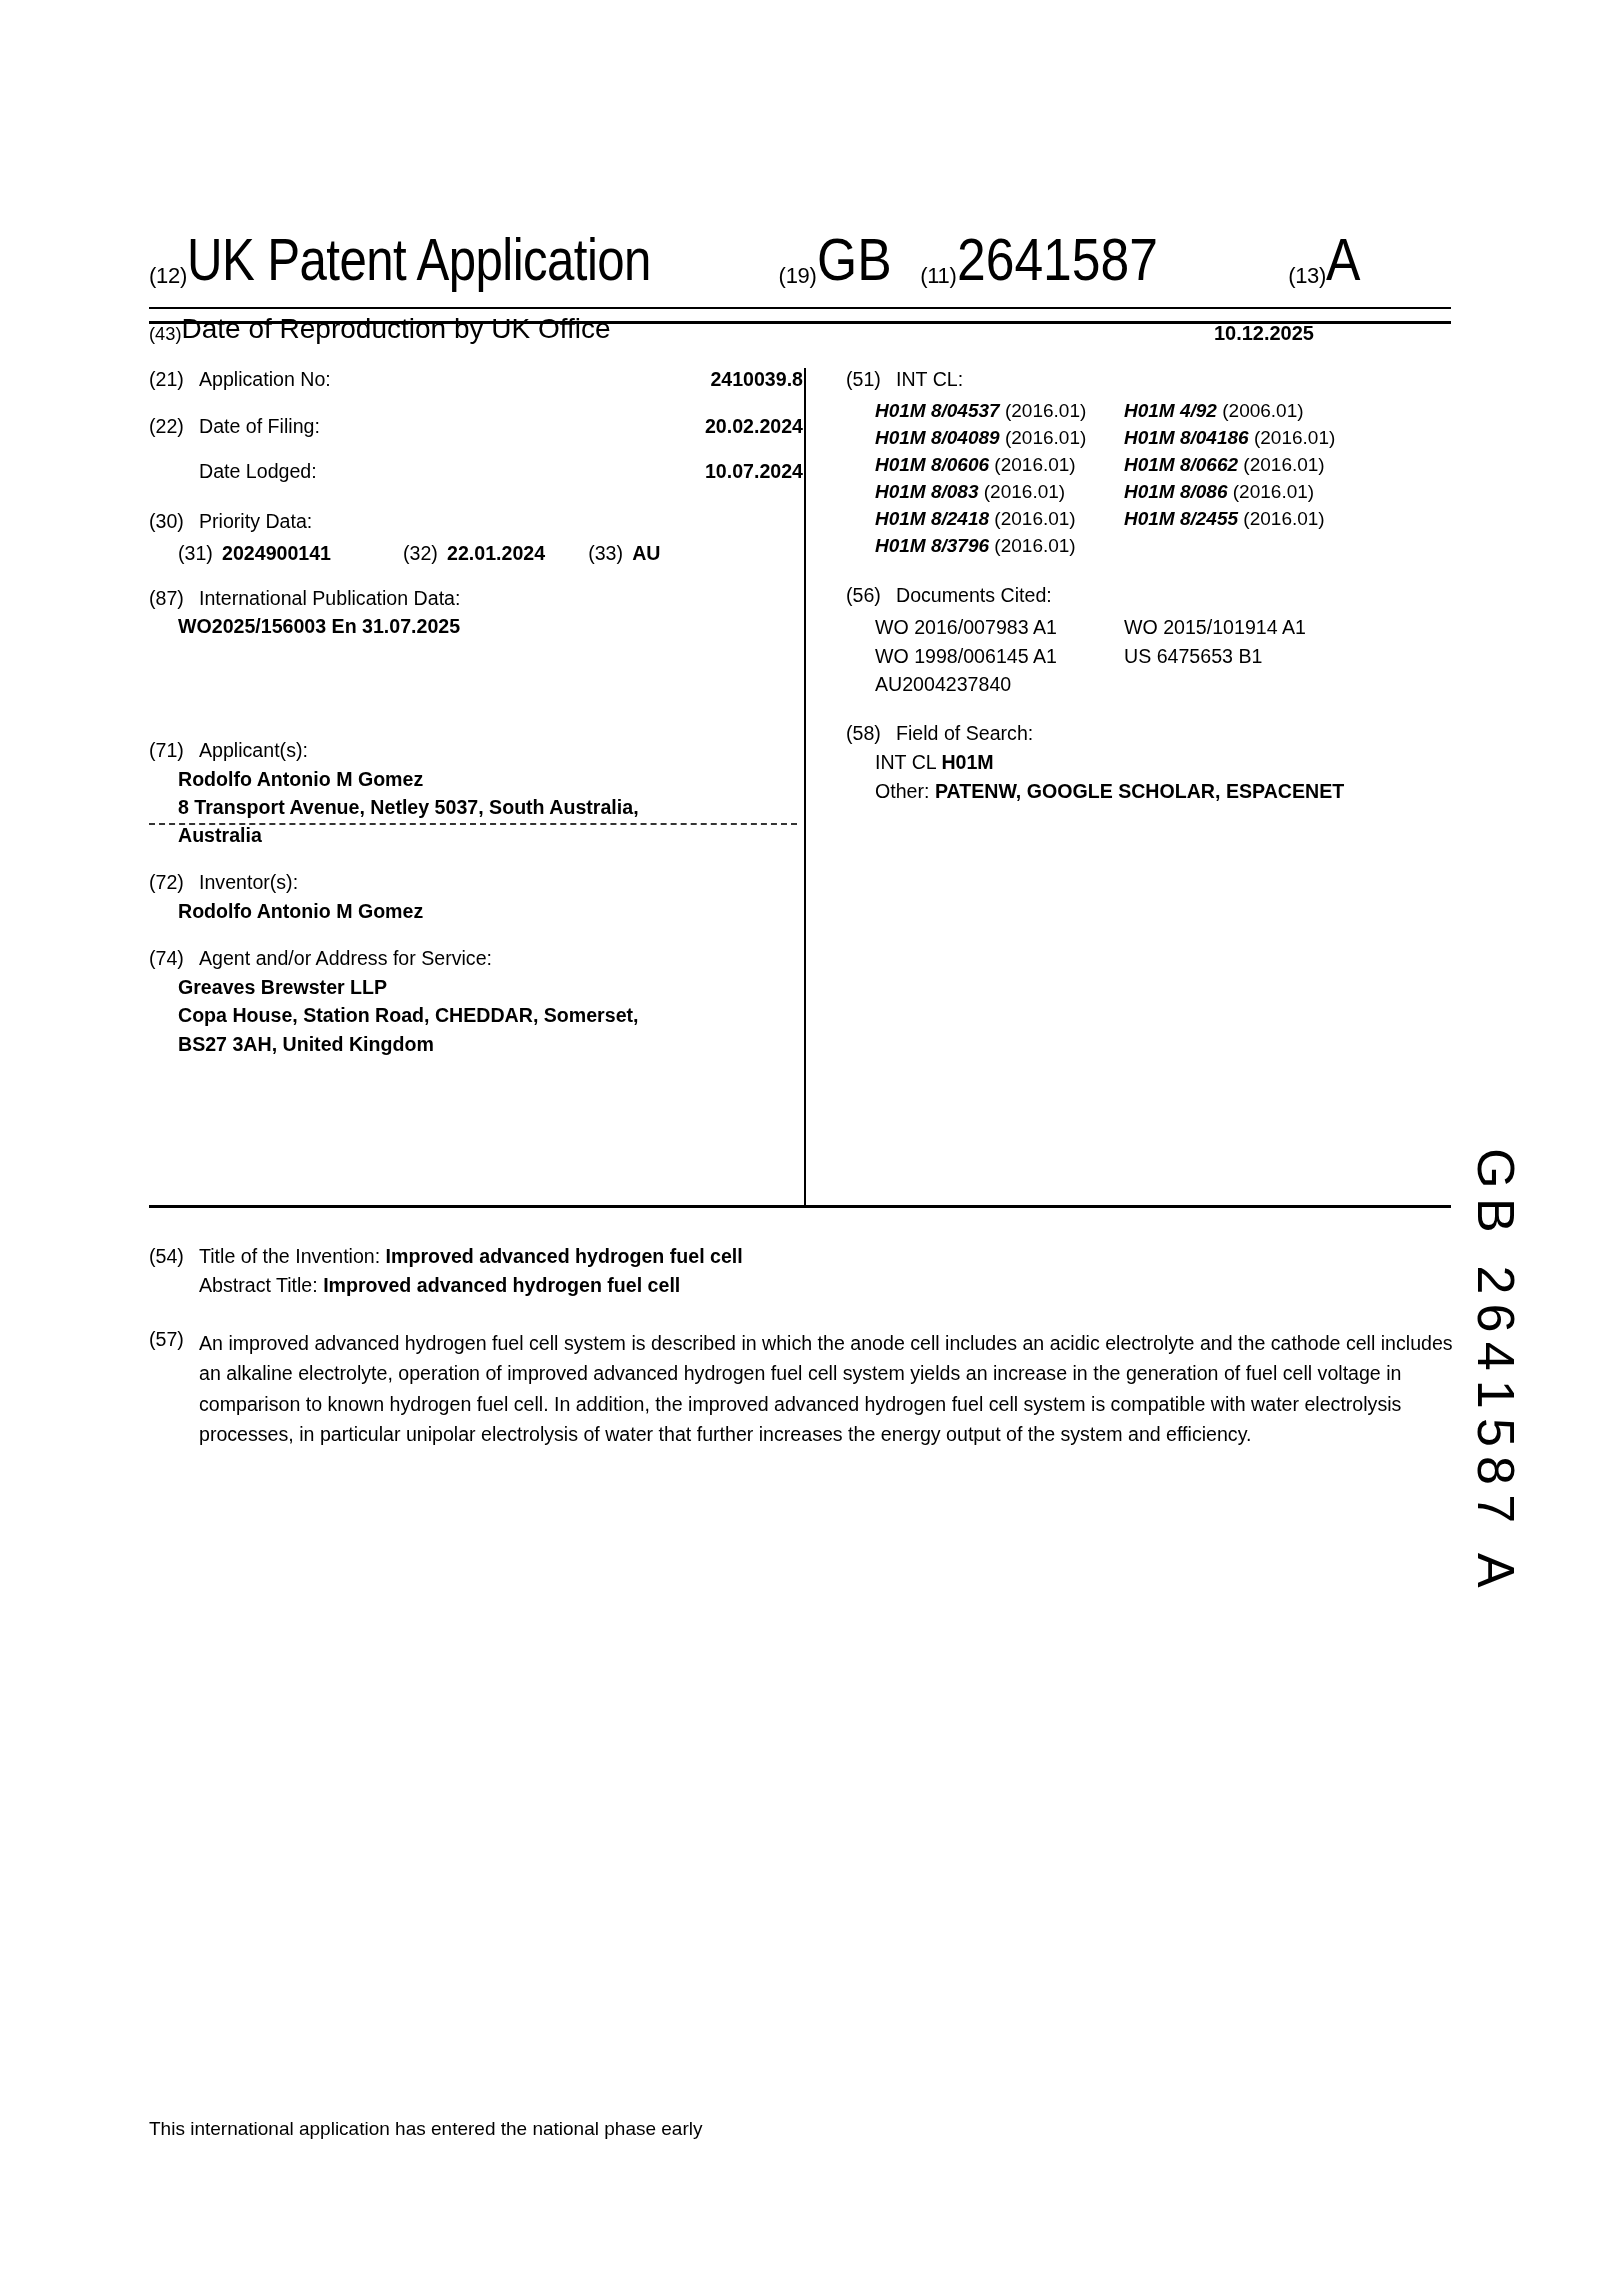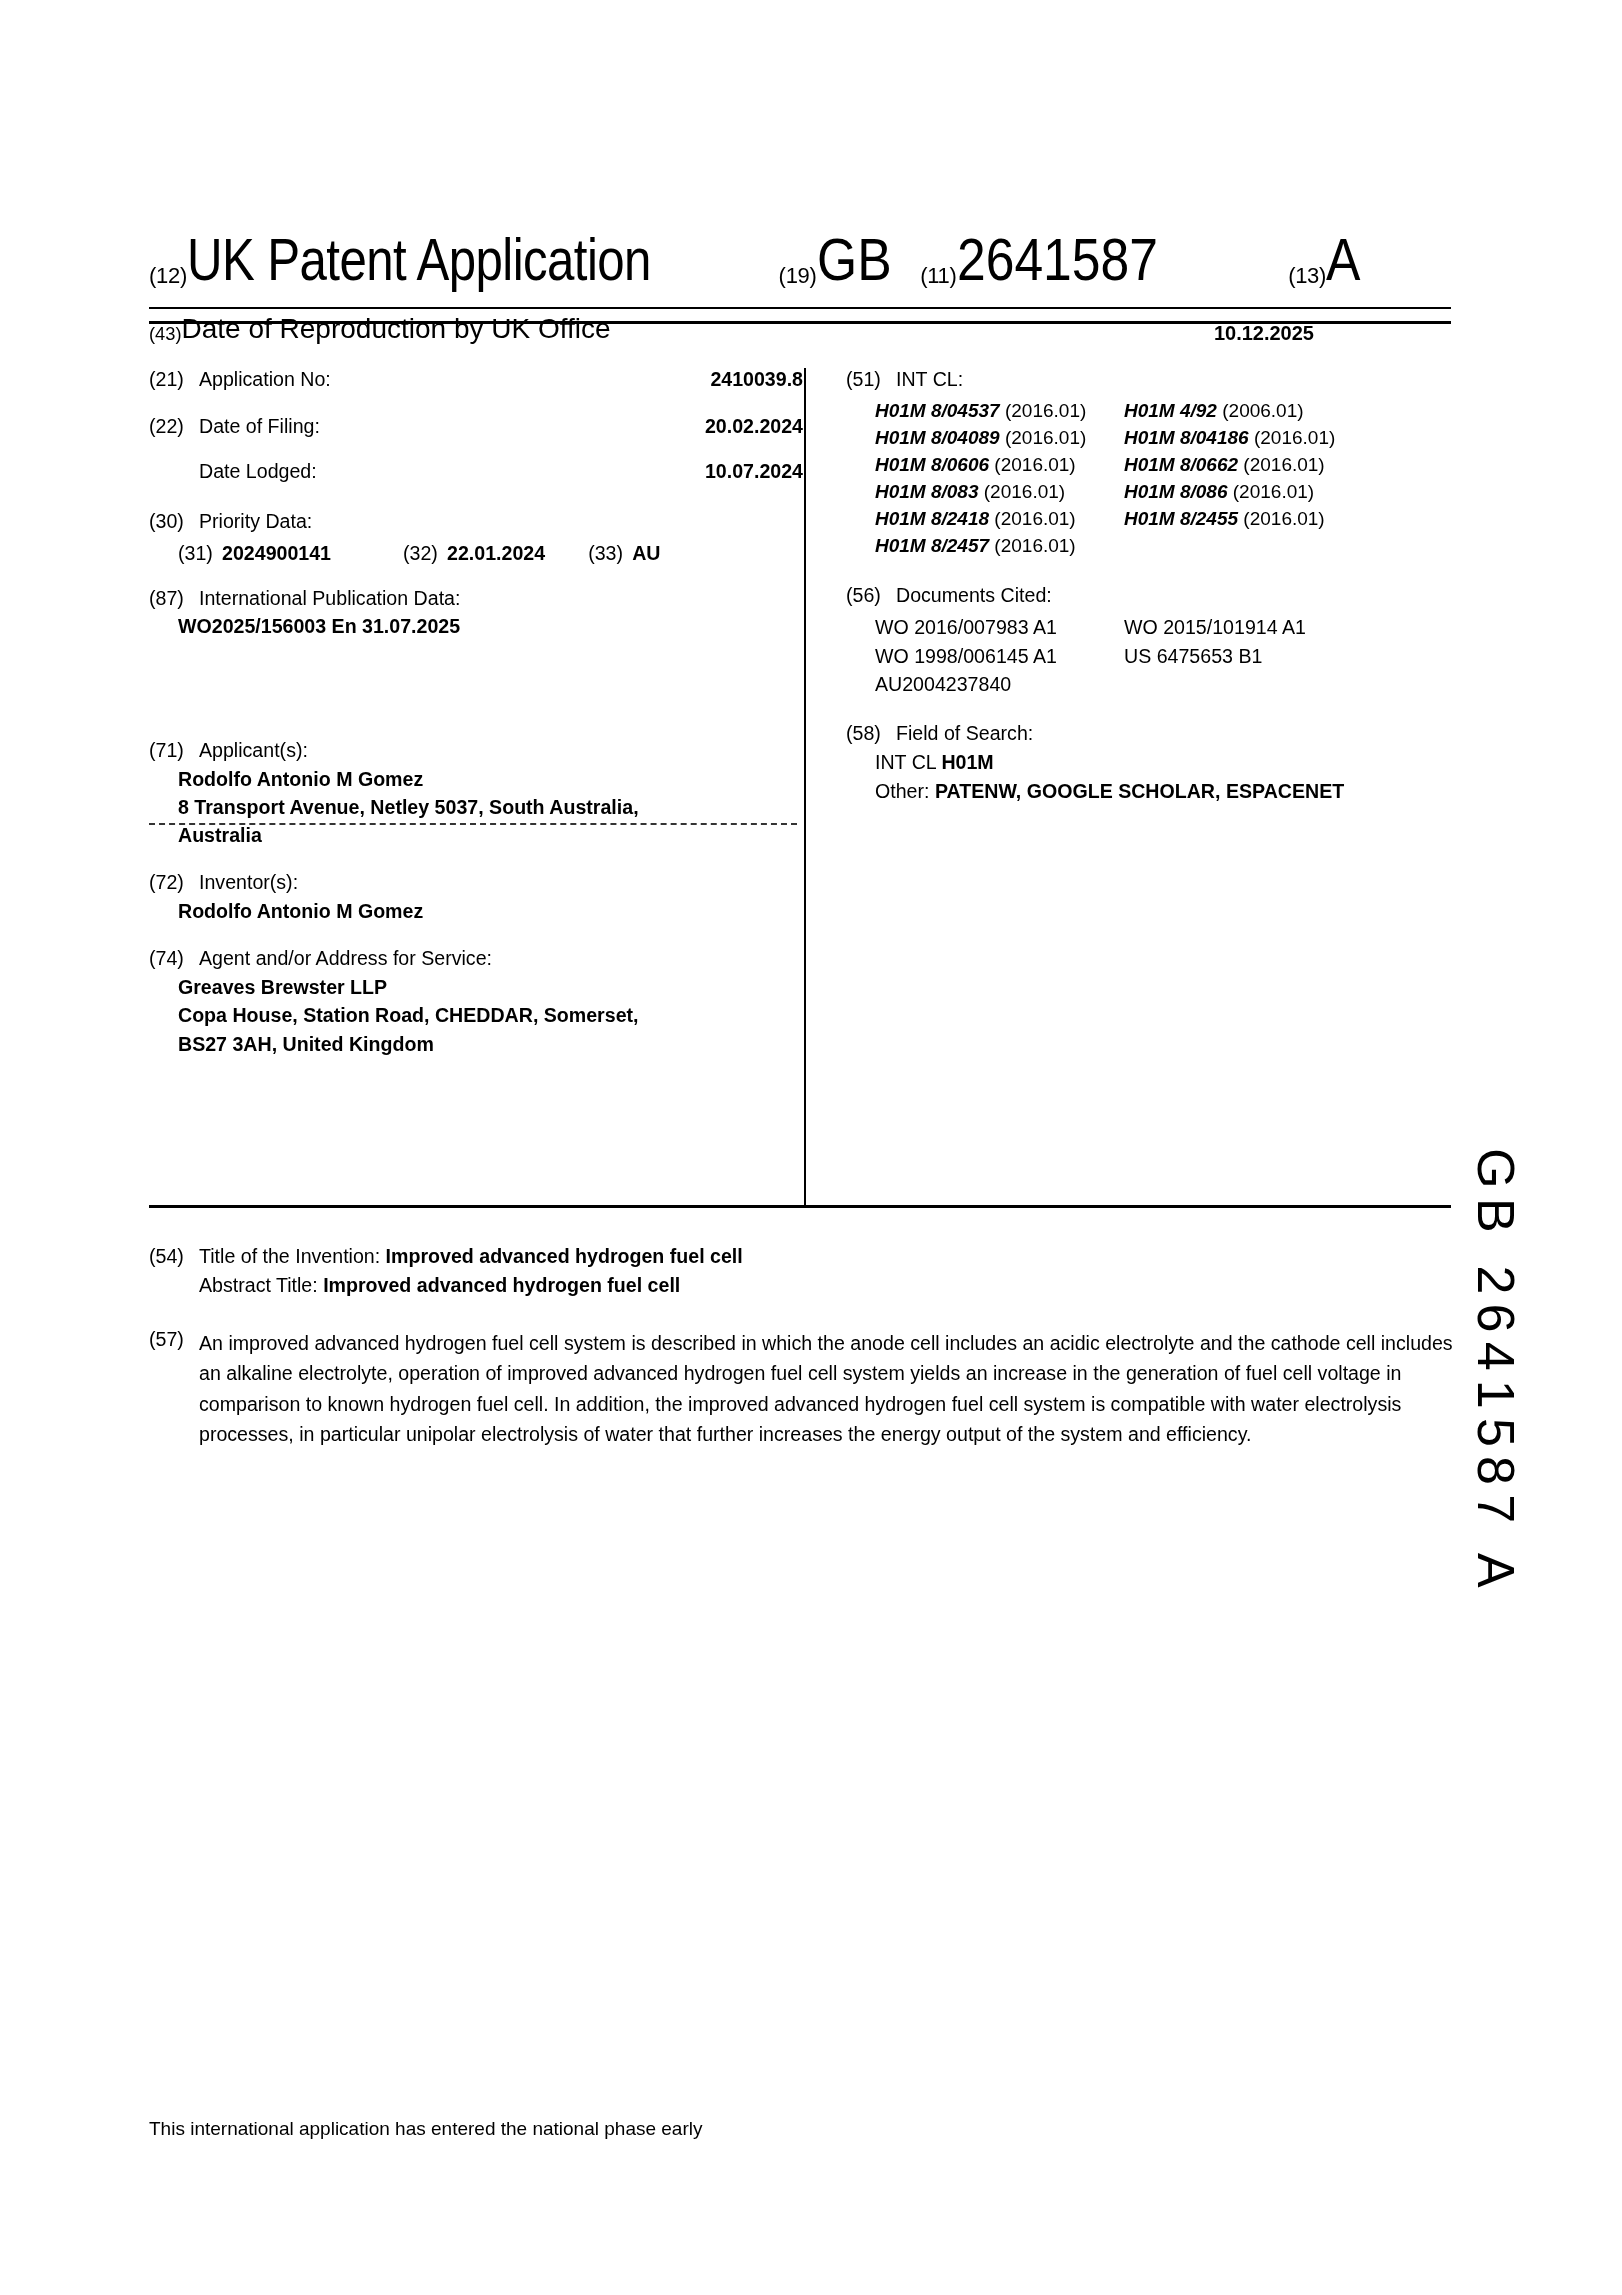--- a/index.html
+++ b/index.html
@@ -428,21 +428,21 @@
           </div>
           <div class="ipc-row">
             <span class="ipc-cell"><span class="ipc-code">H01M 8/083</span> <span class="ipc-date">(2016.01)</span></span>
             <span class="ipc-cell"><span class="ipc-code">H01M 8/086</span> <span class="ipc-date">(2016.01)</span></span>
           </div>
           <div class="ipc-row">
             <span class="ipc-cell"><span class="ipc-code">H01M 8/2418</span> <span class="ipc-date">(2016.01)</span></span>
             <span class="ipc-cell"><span class="ipc-code">H01M 8/2455</span> <span class="ipc-date">(2016.01)</span></span>
           </div>
           <div class="ipc-row">
-            <span class="ipc-cell"><span class="ipc-code">H01M 8/2457</span> <span class="ipc-date">(2016.01)</span></span>
+            <span class="ipc-cell"><span class="ipc-code">H01M 8/3796</span> <span class="ipc-date">(2016.01)</span></span>
             <span class="ipc-cell"><span class="ipc-code"></span> <span class="ipc-date"></span></span>
           </div>
         </div>
       </div>
 
       <div class="entry" style="margin-bottom:22px; display:block">
         <div style="display:flex">
           <span class="tag">(56)</span>
           <span class="lv-label">Documents Cited:</span>
         </div>

